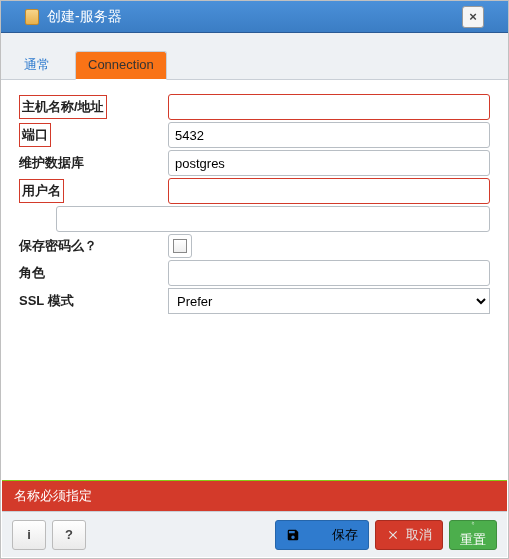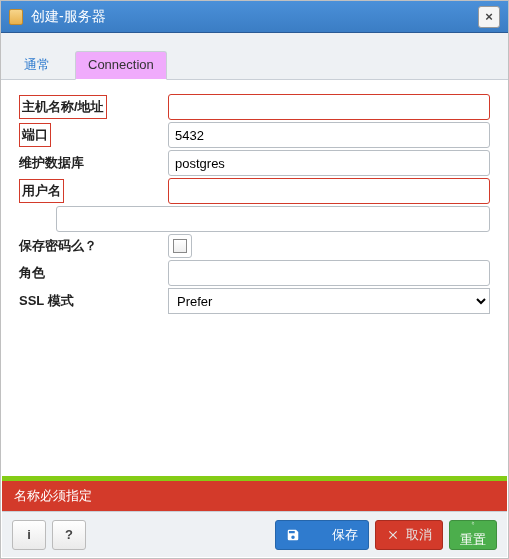--- a/index.html
+++ b/index.html
@@ -11,21 +11,21 @@
     height: 559px;
     overflow: hidden;
     border: 1px solid #c0c0c0;
   }
   .titlebar {
     background: linear-gradient(#4a90d9, #3b7dc4);
     color: #fff;
     height: 32px;
     display: flex;
     align-items: center;
-    padding: 0 8px;
+    padding: 0 24px;
     border-bottom: 1px solid #2a5a94;
   }
   .titlebar .icon {
     width: 14px; height: 16px;
     background: linear-gradient(#f7d58a, #e8b14d);
     border: 1px solid #c08a2e;
     border-radius: 2px;
     margin-right: 8px;
   }
   .titlebar .title { flex: 1; font-size: 14px; }
@@ -47,21 +47,21 @@
   }
   .tab {
     padding: 5px 12px;
     font-size: 13px;
     cursor: pointer;
     color: #2f7bce;
     border: 1px solid transparent;
     border-bottom: none;
   }
   .tab.active {
-    background: #f0abfc;
+    background: #f97316;
     color: #333;
     border: 1px solid #c9cfd6;
     border-bottom: 1px solid #fff;
     position: relative;
     top: 1px;
     border-radius: 3px 3px 0 0;
   }
   .form-area {
     padding: 14px 18px;
     height: 400px;
@@ -117,21 +117,21 @@
   .checkbox-inner {
     width: 14px; height: 14px;
     border: 1px solid #888;
     background: linear-gradient(#fff,#eee);
   }
   .error-bar {
     background: #d33a2a;
     color: #fff;
     padding: 6px 12px;
     font-size: 13px;
-    border-top: 5px solid #84cc16;
+    border-top: 1px solid #84cc16;
     position: absolute;
     left: 1px; right: 1px;
     bottom: 47px;
   }
   .footer {
     position: absolute;
     left: 1px; right: 1px; bottom: 1px;
     height: 46px;
     background: #eef1f4;
     border-top: 1px solid #c9cfd6;
@@ -151,21 +151,21 @@
     align-items: center;
     gap: 6px;
     cursor: pointer;
     font-size: 13px;
     color: #333;
   }
   .btn.icon-only { width: 34px; justify-content: center; padding: 0; font-weight: bold; color: #444; }
   .btn.primary {
     background: #2f7bce;
     border-color: #2565aa;
-    color: #ffffff;
+    color: #000000;
     gap: 32px;
   }
   .btn.danger {
     background: #d33a2a;
     border-color: #a72c20;
     color: #e5e5e5;
   }
   .btn.success {
     background: #4cae4c;
     border-color: #3e8f3e;

